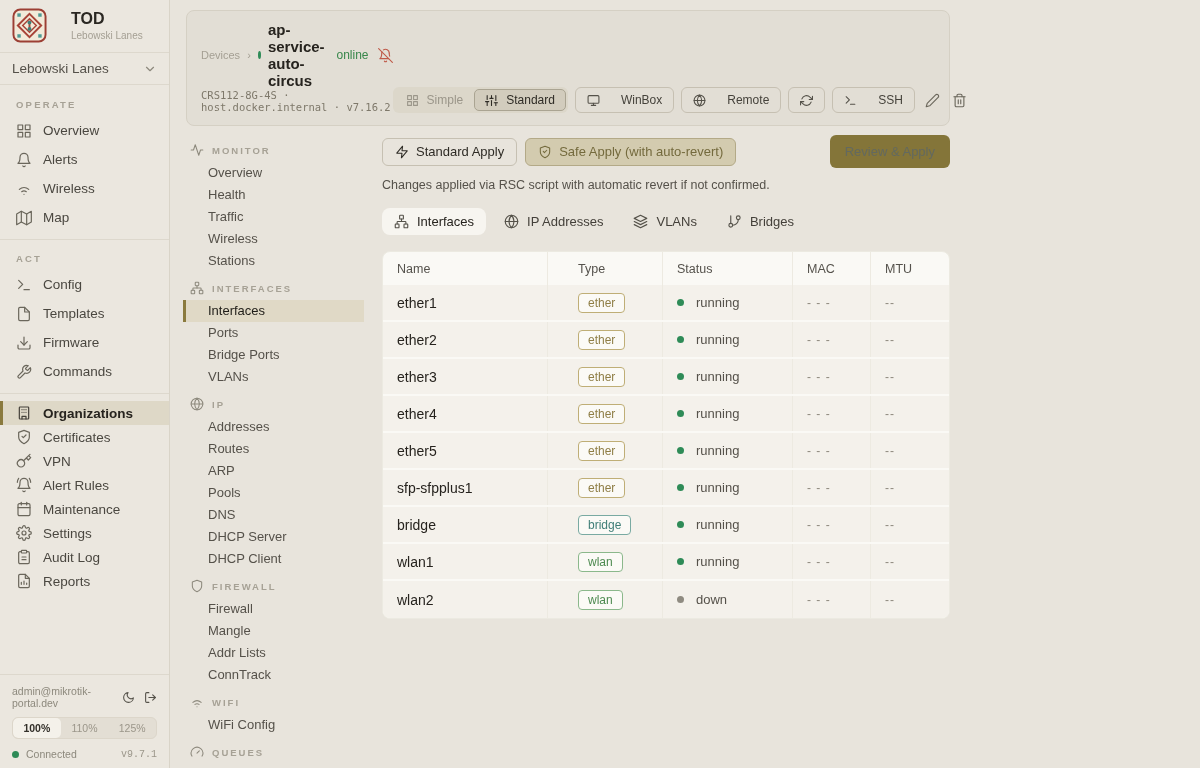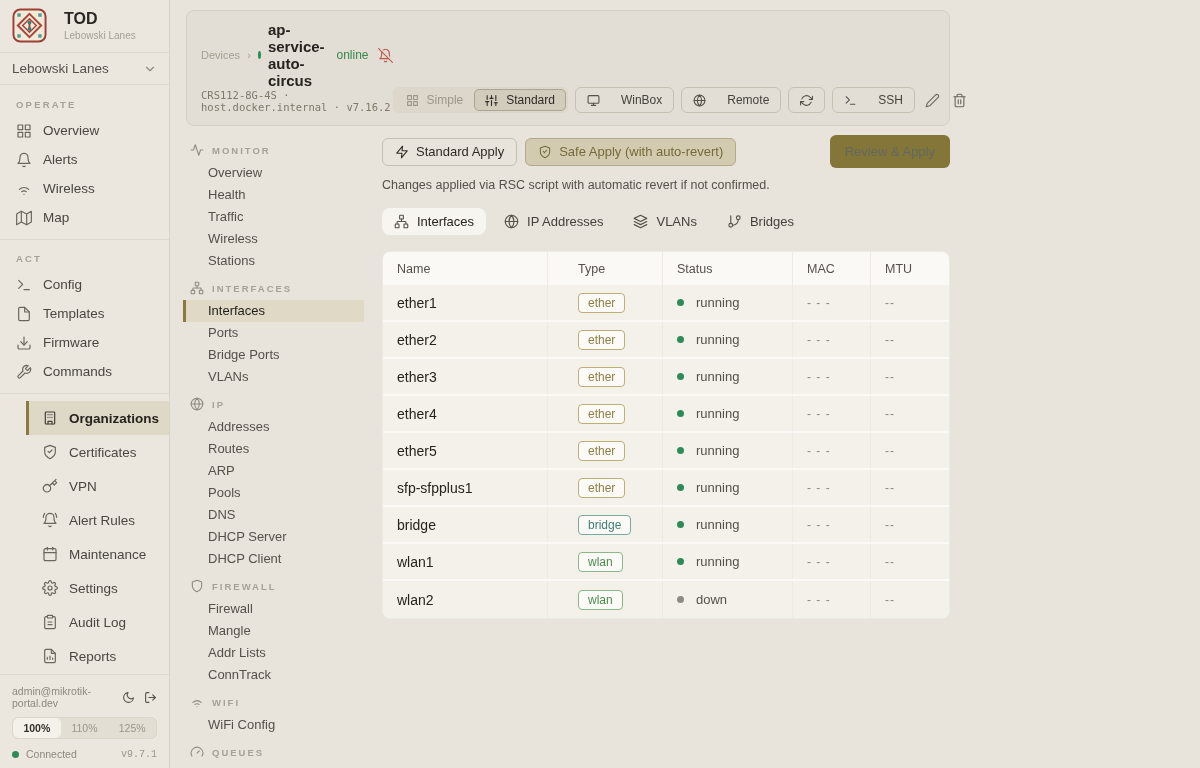--- a/index.html
+++ b/index.html
@@ -3,31 +3,31 @@
 <meta charset="utf-8">
 <style>
   * { margin:0; padding:0; box-sizing:border-box; }
   html,body { width:1200px; height:768px; overflow:hidden; }
   body { font-family:"Liberation Sans", sans-serif; background:#e8e4dc; color:#2e2b25; font-size:14px; }
   .app { display:flex; width:1200px; height:768px; }
   .ic { fill:none; stroke:currentColor; stroke-width:2; stroke-linecap:round; stroke-linejoin:round; flex:none; }
 
   
   .sidebar { width:170px; min-width:170px; background:#ebe7df; border-right:1px solid #d9d4c8; display:flex; flex-direction:column; }
-  .brand { display:flex; gap:17px; align-items:center; padding:8px 12px 9px; border-bottom:1px solid #ddd8cd; }
+  .brand { display:flex; gap:24px; align-items:center; padding:8px 12px 9px; border-bottom:1px solid #ddd8cd; }
   .logo svg { width:35px; height:35px; display:block; }
   .brand-title { font-size:16px; font-weight:bold; color:#2a2722; }
   .brand-sub { font-size:10px; color:#a49f93; margin-top:2px; }
   .org-select { display:flex; justify-content:space-between; align-items:center; padding:8px 12px; border-bottom:1px solid #ddd8cd; font-size:13.5px; color:#55514a; cursor:pointer; }
   .org-select .ic { width:14px; height:14px; color:#8d897d; }
   .nav { flex:1; padding-top:8px; overflow:hidden; }
   .nav-label { font-size:9.5px; letter-spacing:2.2px; color:#a6a195; padding:6px 16px; font-weight:bold; }
   .nav-item { display:flex; align-items:center; gap:11px; padding:0 13px; height:29px; font-size:13.5px; color:#4a4740; cursor:pointer; border-left:3px solid transparent; }
   .nav-item .ic { width:16px; height:16px; color:#6b675c; stroke-width:1.8; }
-  .nav-item.compact { height:34px;margin-left:26px; }
+  .nav-item.compact { height:24px; }
   .nav-item.active { background:#ded8c7; border-left-color:#8a7a3e; color:#26231e; font-weight:bold; }
   .nav-item.active .ic { color:#45413a; }
   .nav-divider { height:1px; background:#ddd8cd; margin:7px 0; }
   .sidebar-footer { border-top:1px solid #ddd8cd; padding:10px 12px 8px; }
   .account-row { display:flex; align-items:center; gap:9px; font-size:10.5px; color:#8d897d; }
   .account-row .mail { flex:1; }
   .account-row .ic { width:13px; height:13px; color:#55524a; cursor:pointer; }
   .zoom-seg { display:flex; background:#e3ded4; border:1px solid #dcd6ca; border-radius:6px; margin-top:8px; overflow:hidden; }
   .zoom-btn { flex:1; text-align:center; font-size:10.5px; padding:4px 0; color:#9b968a; cursor:pointer; border-radius:5px; }
   .zoom-btn.active { background:#f4f1ea; color:#33302a; font-weight:bold; }

